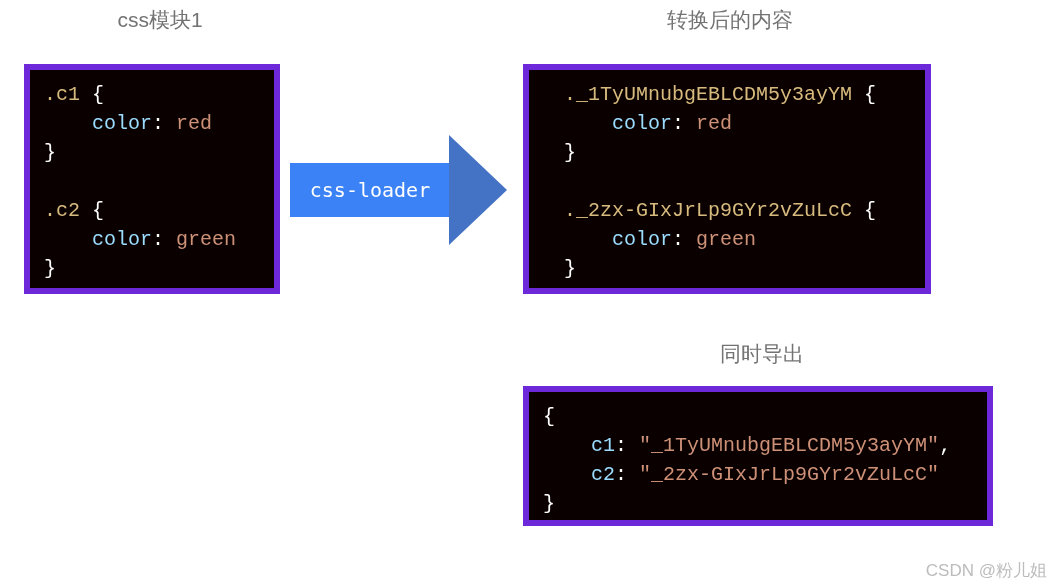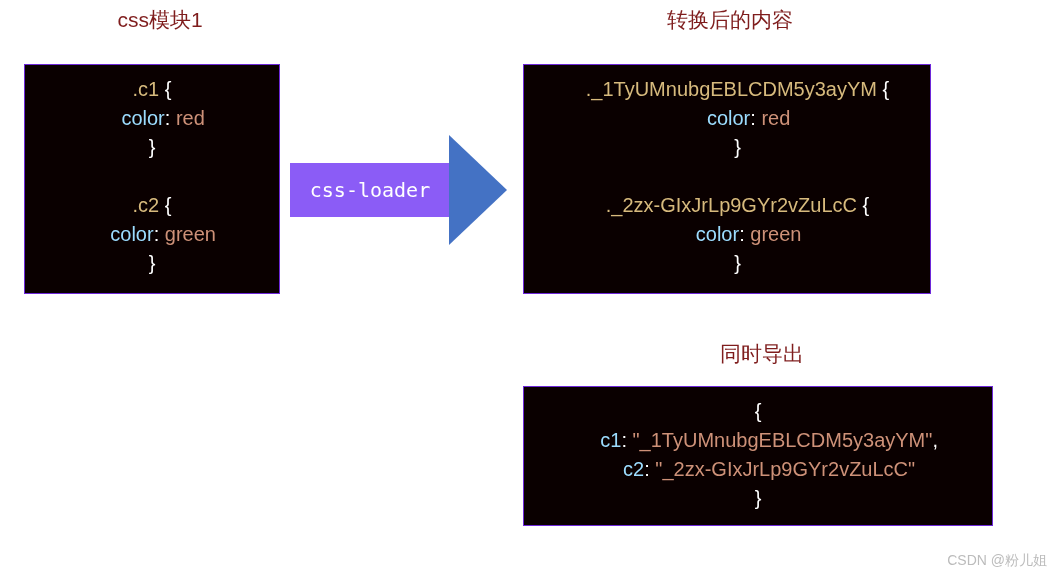--- a/index.html
+++ b/index.html
@@ -8,76 +8,75 @@
     padding: 0;
     width: 1055px;
     height: 586px;
     background: #ffffff;
     font-family: "Microsoft YaHei", "PingFang SC", Arial, sans-serif;
     position: relative;
   }
   .title {
     position: absolute;
     font-size: 21px;
-    color: #7f1d1d;
+    color: #737373;
     text-align: center;
   }
   .codebox {
     position: absolute;
     background: #0a0000;
-    border: 1px solid #6d28d9;
+    border: 6px solid #6d28d9;
     padding: 10px 14px;
-    font-family: Liberation Sans, sans-serif;
+    font-family: Liberation Mono, monospace;
     font-size: 20px;
     line-height: 1.45;
     white-space: pre;
     color: #fff;
-    text-align: center;
   }
   .sel   { color: #d7ba7d; }   
   .punc  { color: #ffffff; }   
   .prop  { color: #9cdcfe; }   
   .colon { color: #ffffff; }
   .val   { color: #ce9178; }   
   .arrow-wrap {
     position: absolute;
     left: 290px;
     top: 135px;
     width: 220px;
     height: 110px;
   }
   .arrow-shaft {
     position: absolute;
     left: 0;
     top: 28px;
     width: 160px;
     height: 54px;
-    background: #8b5cf6;
+    background: #3b82f6;
     display: flex;
     align-items: center;
     justify-content: center;
     color: #fff;
     font-family: Consolas, Menlo, monospace;
     font-size: 20px;
   }
   .arrow-head {
     position: absolute;
     left: 159px;
     top: 0;
     width: 0;
     height: 0;
     border-top: 55px solid transparent;
     border-bottom: 55px solid transparent;
     border-left: 58px solid #4472c4;
   }
   .watermark {
     position: absolute;
     right: 8px;
-    bottom: 16px;
-    font-size: 14px;
+    bottom: 4px;
+    font-size: 17px;
     color: #bcbcbc;
   }
 </style>
 </head>
 <body>
 
 <div class="title" style="left:100px; top:6px; width:120px;">css模块1</div>
 
 <div class="title" style="left:640px; top:6px; width:180px;">转换后的内容</div>
 

